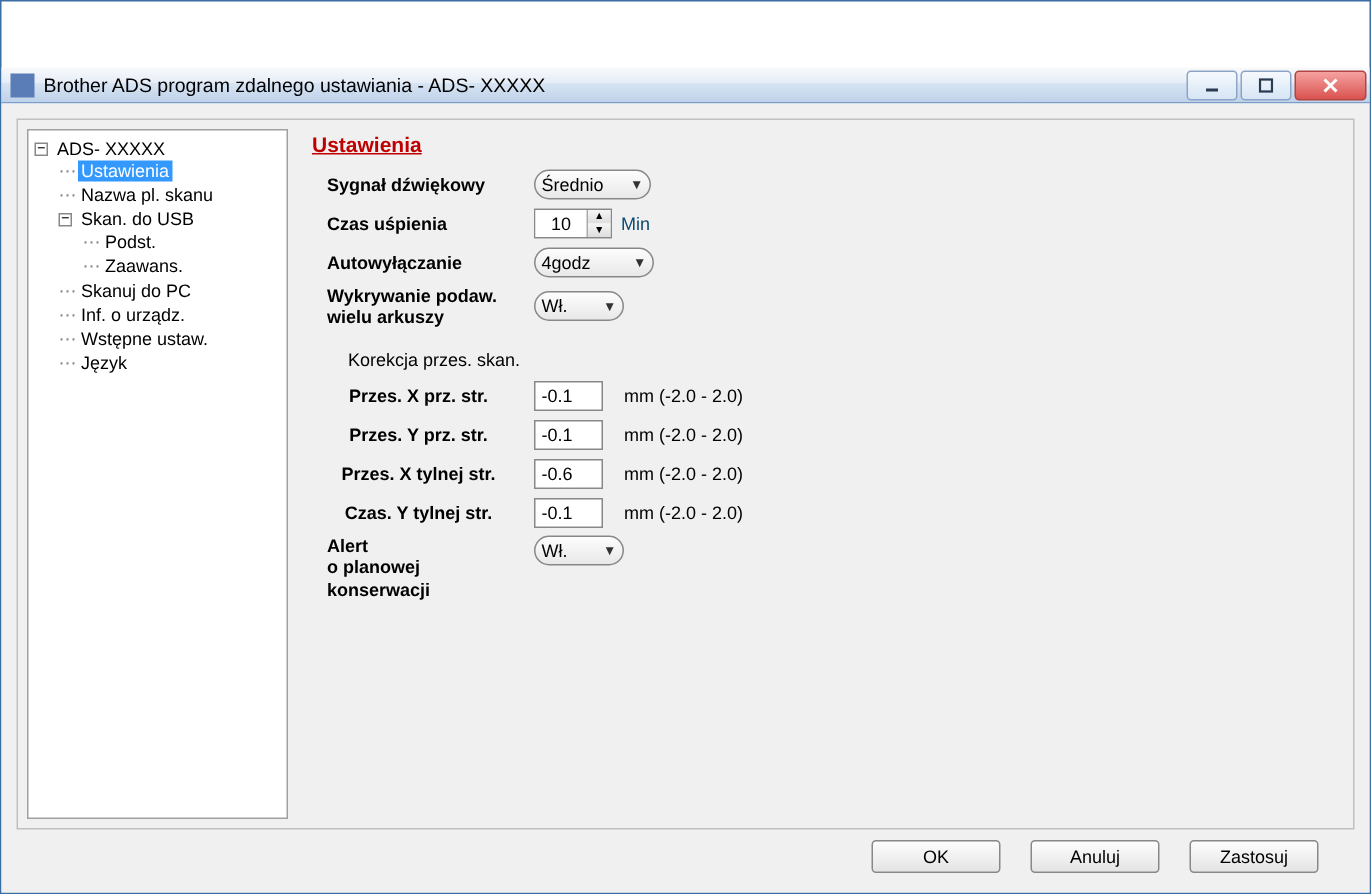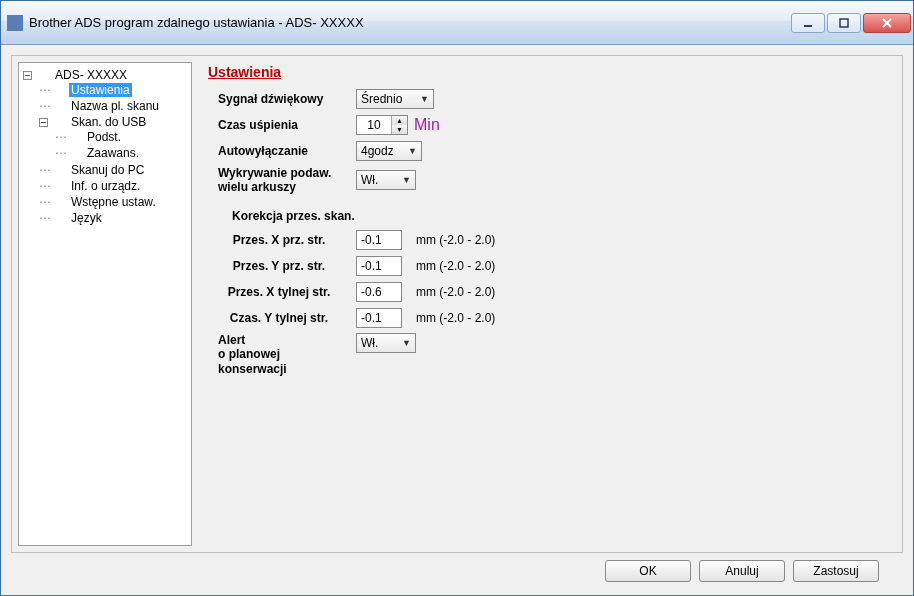--- a/index.html
+++ b/index.html
@@ -13,26 +13,27 @@
 }
 .window {
   width: 914px;
   height: 596px;
   background: #fff;
   border: 1px solid #3b6ea5;
   display: flex;
   flex-direction: column;
 }
 .titlebar {
-  height: 44px;
+  height: 24px;
   background: linear-gradient(to bottom, #f8f9fb 0%, #e6edf7 45%, #d7e4f3 46%, #bfd2ea 100%);
   border-bottom: 1px solid #7b9ec9;
   display: flex;
   align-items: center;
   padding: 0 2px 0 6px;
+  margin-top: 44px;
 }
 .titlebar .app-icon {
   width: 16px; height: 16px; margin-right: 6px;
   background: #5a7db8;
   display: inline-block;
 }
 .titlebar .title { flex: 1; color: #000; font-size: 13px; }
 .win-btns { display: flex; gap: 2px; }
 .win-btn {
   width: 34px; height: 20px;
@@ -76,21 +77,21 @@
 .tree .node { display: flex; align-items: center; }
 .tree .toggle {
   width: 9px; height: 9px;
   border: 1px solid #888;
   display: inline-flex; align-items: center; justify-content: center;
   font-size: 9px; line-height: 1; margin-right: 4px;
   background: #fff; cursor: pointer;
   font-family: monospace;
 }
 .tree .dots { color: #888; margin: 0 2px 0 0; letter-spacing: -1px; }
-.tree .label { cursor: pointer; padding: 0 2px; margin-left: 17px; }
+.tree .label { cursor: pointer; padding: 0 2px; }
 .tree .label.selected { background: #3399ff; color: #fff; }
 .tree .children { padding-left: 14px; }
 
 .panel {
   flex: 1;
   padding: 2px 10px;
 }
 .panel h2 {
   color: #c00000;
   font-size: 14px;
@@ -121,24 +122,25 @@
 select, .select {
   height: 20px;
   border: 1px solid #888;
   background: linear-gradient(to bottom, #fdfdfd, #e8e8e8);
   font-size: 12px;
   padding: 0 4px;
 }
 .select {
   display: flex; align-items: center; justify-content: space-between;
   cursor: pointer;
+  border-radius: 10px;
 }
 .select .arrow { font-size: 9px; margin-left: 6px; color: #333; }
 .sel-w1 { width: 78px; }
-.sel-w2 { width: 66px; }
+.sel-w2 { width: 80px; }
 .sel-w3 { width: 60px; }
 .sel-w4 { width: 60px; }
 .spinner {
   display: flex; 
   border: 1px solid #888;
   height: 20px; width: 52px;
   background: #fff;
 }
 .spinner input {
   border: none; width: 34px; text-align: center;
@@ -148,23 +150,23 @@
   width: 16px; height: 18px;
   display: flex; flex-direction: column;
   border-left: 1px solid #aaa;
 }
 .spinner .sb {
   flex: 1; font-size: 7px; line-height: 1;
   display: flex; align-items: center; justify-content: center;
   background: linear-gradient(to bottom, #f5f5f5, #ddd);
   cursor: pointer;
 }
-.unit { font-size: 16px; color: #a21caf; }
+.unit { font-size: 12px; color: #0c4a6e; }
 .section-label {
-  font-weight: bold;
+  font-weight: normal;
   font-size: 12px;
   margin: 14px 0 6px 10px;
   padding-left: 14px;
 }
 .num-input {
   width: 46px; height: 20px;
   border: 1px solid #888;
   background: #fff;
   padding: 0 4px;
   font-size: 12px;
@@ -175,21 +177,21 @@
   font-weight: bold;
   font-size: 12px;
   padding-left: 10px;
   line-height: 1.2;
 }
 .button-bar {
   height: 32px;
   display: flex;
   align-items: center;
   justify-content: flex-end;
-  gap: 8px;
+  gap: 20px;
   padding: 4px 24px 0 0;
 }
 .btn {
   min-width: 86px;
   height: 22px;
   border: 1px solid #888;
   border-radius: 3px;
   background: linear-gradient(to bottom, #fdfdfd, #e4e4e4);
   font-size: 12px;
   cursor: pointer;

